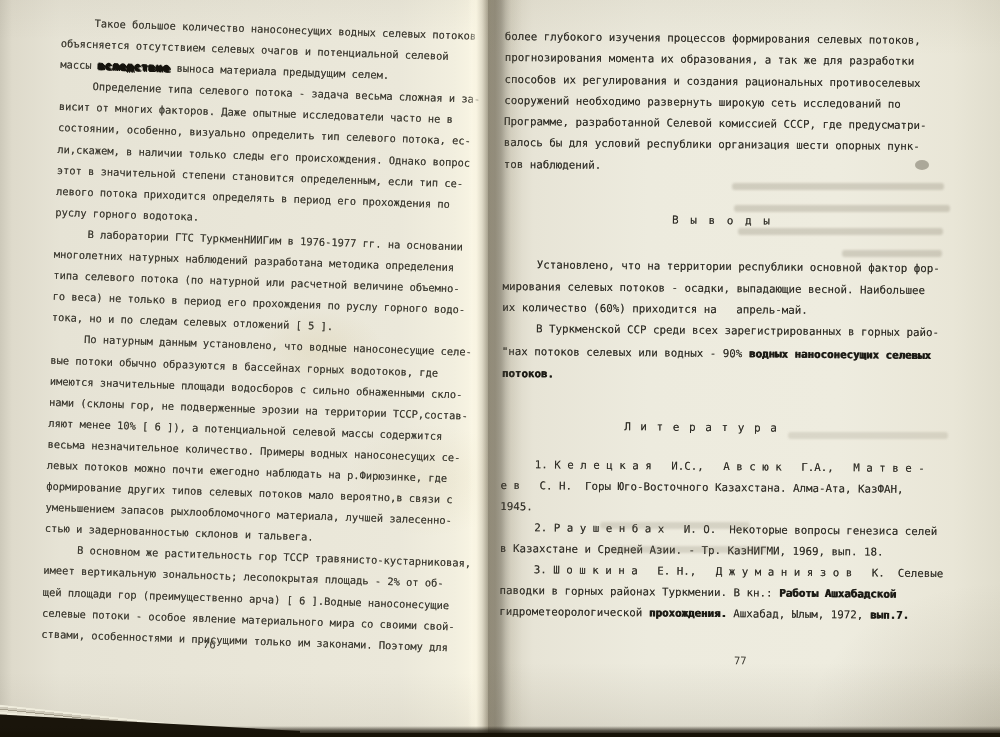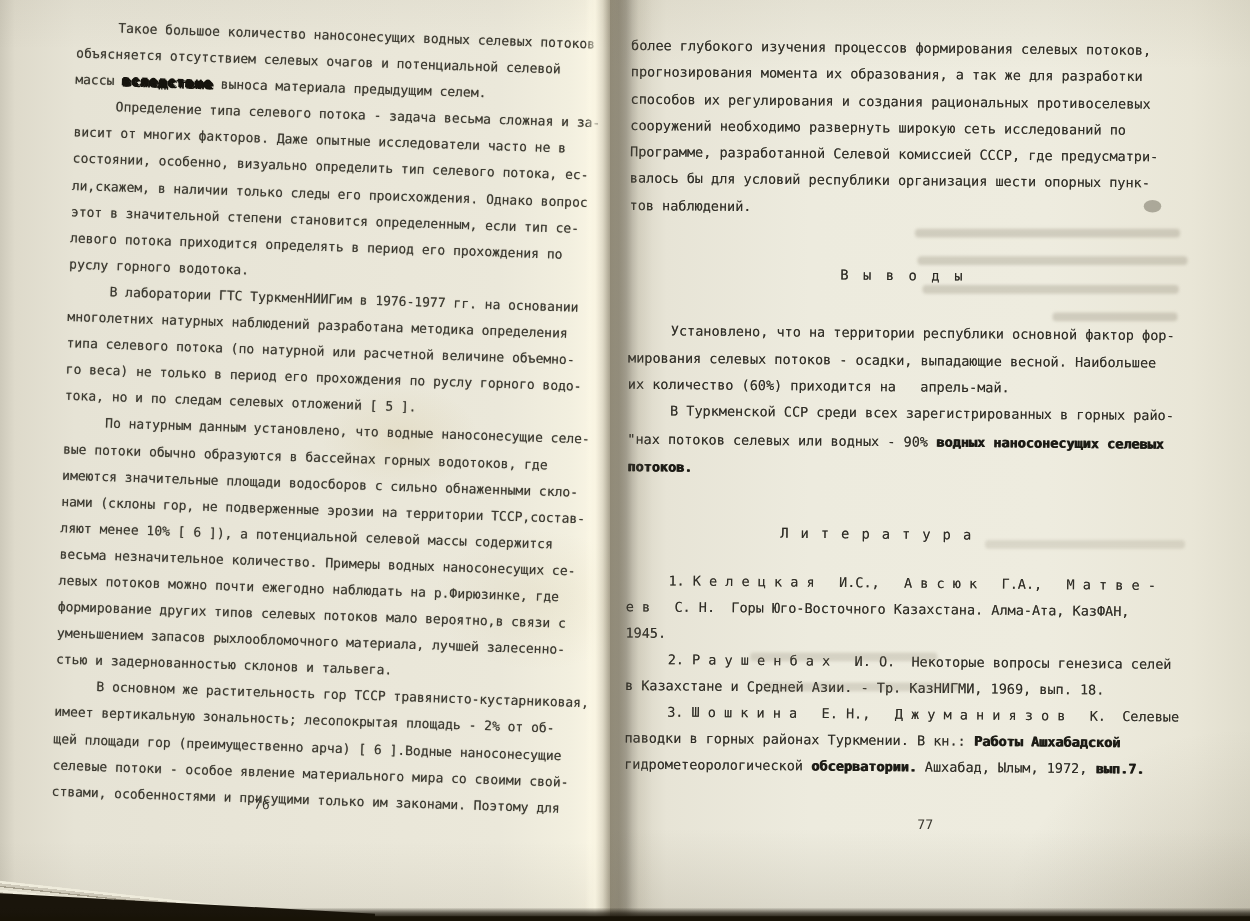--- a/index.html
+++ b/index.html
@@ -141,21 +141,21 @@
         </div>
       <div class="heading h-lit">Л и т е р а т у р а</div>
       <div class="textblock rp rp-lit">
           <div class="line ind"><span>1. К е л е ц к а я   И.С.,   А в с ю к   Г.А.,   М а т в е -</span></div>
           <div class="line"><span>е в   С. Н.  Горы Юго-Восточного Казахстана. Алма-Ата, КазФАН,</span></div>
           <div class="line"><span>1945.</span></div>
           <div class="line ind"><span>2. Р а у ш е н б а х   И. О.  Некоторые вопросы генезиса селей</span></div>
           <div class="line"><span>в Казахстане и Средней Азии. - Тр. КазНИГМИ, 1969, вып. 18.</span></div>
           <div class="line ind"><span>3. Ш о ш к и н а   Е. Н.,   Д ж у м а н и я з о в   К.  Селевые</span></div>
           <div class="line"><span>паводки в горных районах Туркмении. В кн.: </span><span class="b">Работы Ашхабадской</span></div>
-          <div class="line"><span>гидрометеорологической </span><span class="b">обсерватории.</span><span> Ашхабад, Ылым, 1972, </span><span class="b">вып.7.</span></div>
+          <div class="line"><span>гидрометеорологической </span><span class="b">прохождения.</span><span> Ашхабад, Ылым, 1972, </span><span class="b">вып.7.</span></div>
         </div>
       <div class="pagenum pn-right">77</div>
     </div>
     <div class="ghost g1"></div>
     <div class="ghost g2"></div>
     <div class="ghost g3"></div>
     <div class="ghost g4"></div>
     <div class="ghost g5"></div>
     <div class="ghost g6"></div>
     <div class="ghost g7"></div>

